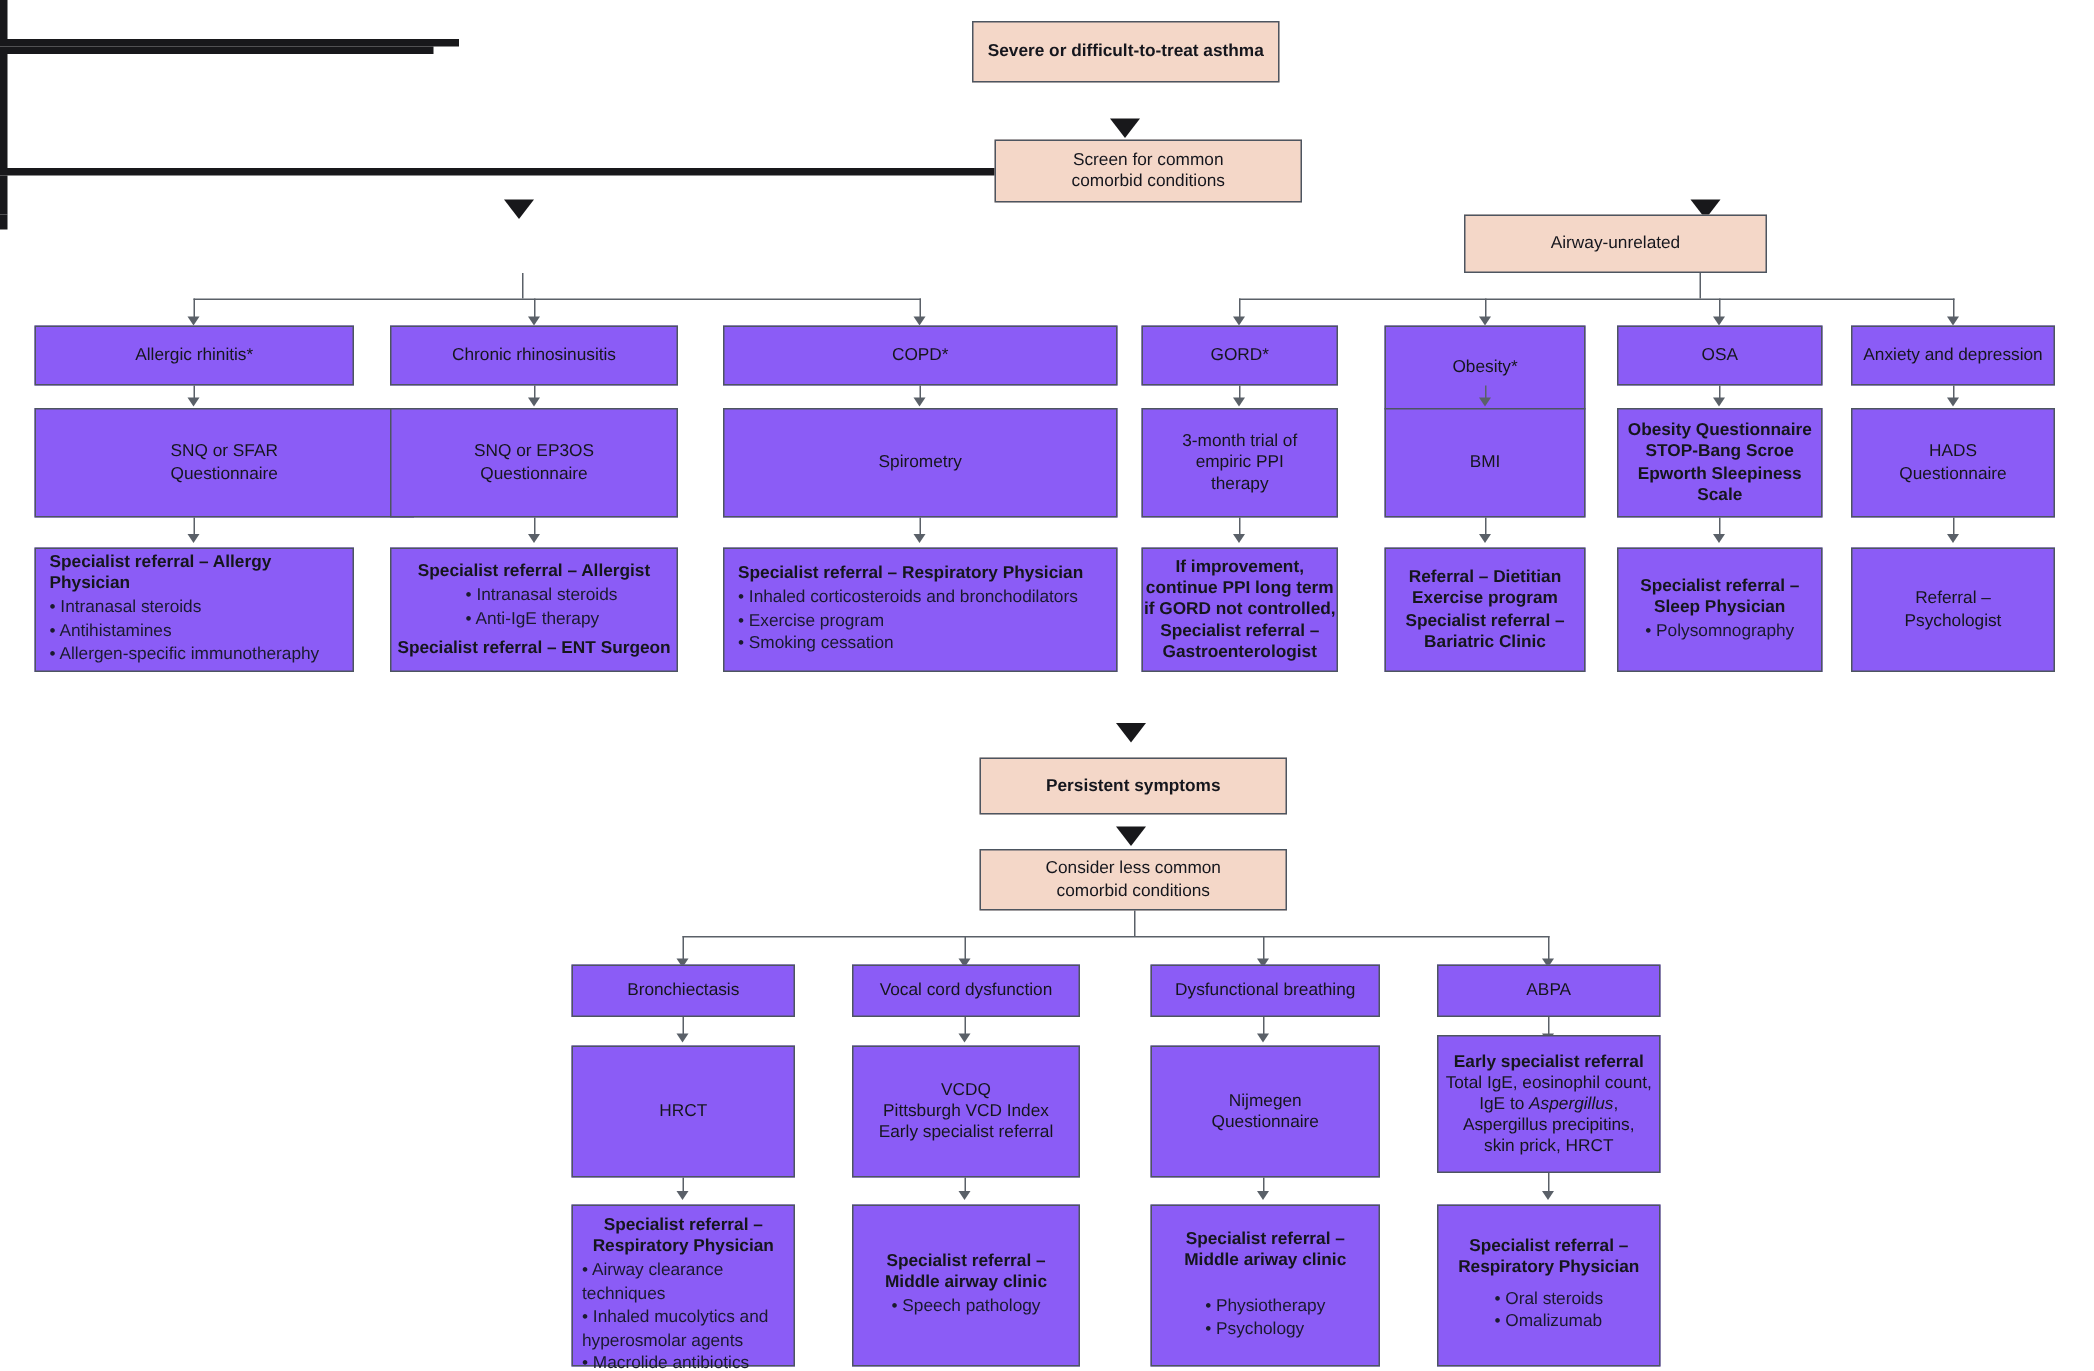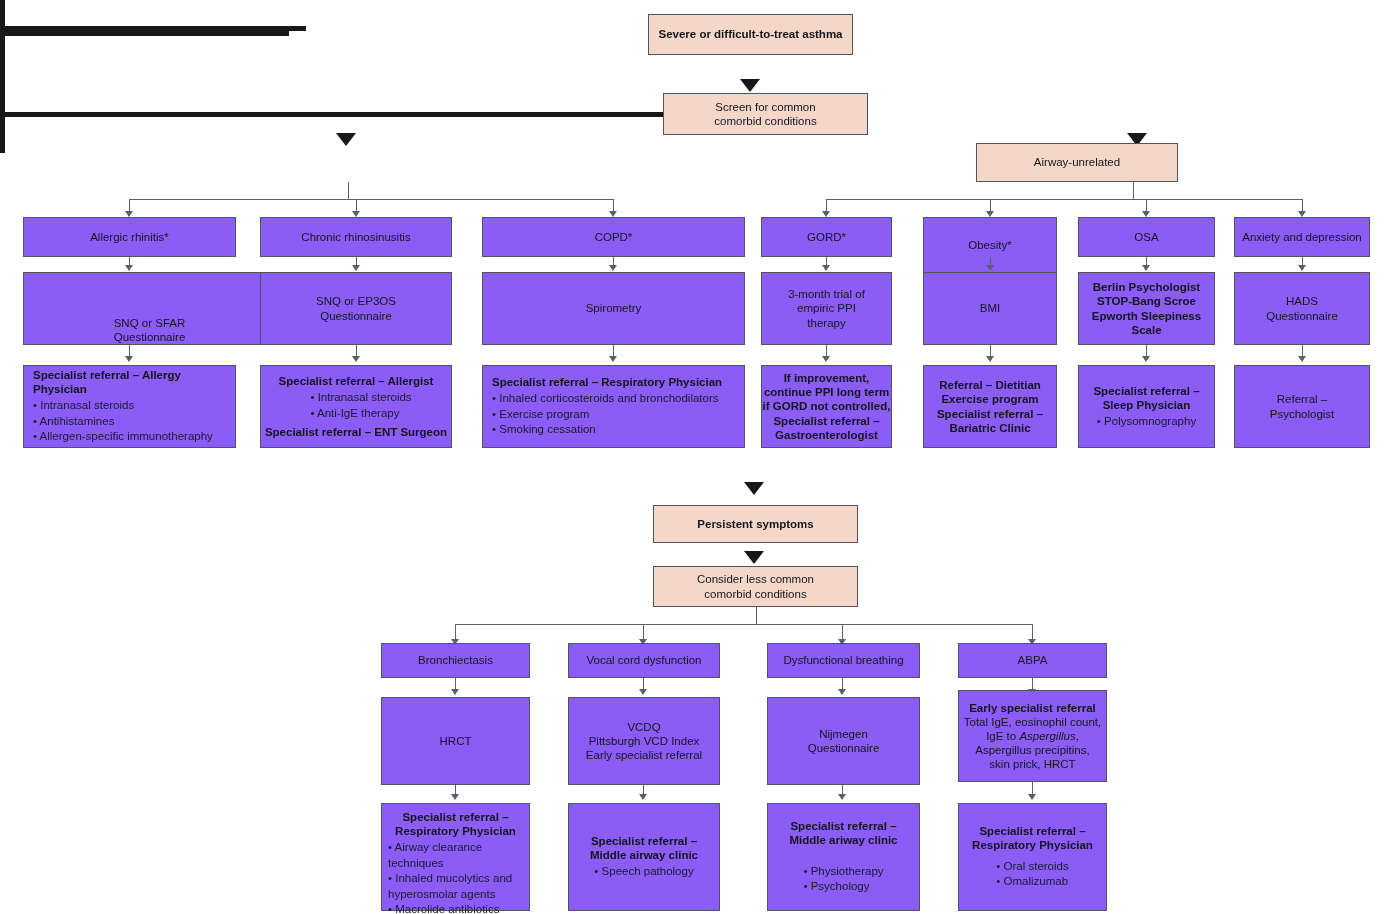--- a/index.html
+++ b/index.html
@@ -73,21 +73,21 @@
   <div class="arw" style="left:822px;top:211px;"></div>
   <div class="arw" style="left:986px;top:211px;"></div>
   <div class="arw" style="left:1142px;top:211px;"></div>
   <div class="arw" style="left:1298px;top:211px;"></div>
 
   <div class="box blue" style="left:23px;top:217px;width:213px;height:40px;">
     <div class="ttl">Allergic rhinitis*</div>
   </div>
   <div class="ln v" style="left:129px;top:257px;height:9px;"></div>
   <div class="arw" style="left:125px;top:265px;"></div>
-  <div class="box blue" style="left:23px;top:272px;width:253px;height:73px;justify-content:flex-end;">
+  <div class="box blue" style="left:23px;top:272px;width:253px;height:73px;">
     <div class="ttl">SNQ or SFAR</div>
     <div class="ttl">Questionnaire</div>
   </div>
   <div class="ln v" style="left:129px;top:345px;height:12px;"></div>
   <div class="arw" style="left:125px;top:356px;"></div>
   <div class="box blue bl" style="left:23px;top:365px;width:213px;height:83px;justify-content:center;">
     <div class="ttl bold">Specialist referral – Allergy Physician</div>
     <div class="bullets">
       <div>• <span>Intranasal steroids</span></div>
       <div>• <span>Antihistamines</span></div>
@@ -170,21 +170,21 @@
     <div class="ttl bold">Specialist referral –</div>
     <div class="ttl bold">Bariatric Clinic</div>
   </div>
 
   <div class="box blue" style="left:1078px;top:217px;width:137px;height:40px;">
     <div class="ttl">OSA</div>
   </div>
   <div class="ln v" style="left:1146px;top:257px;height:9px;"></div>
   <div class="arw" style="left:1142px;top:265px;"></div>
   <div class="box blue" style="left:1078px;top:272px;width:137px;height:73px;">
-    <div class="ttl bold">Berlin Psychologist</div>
+    <div class="ttl bold">Obesity Questionnaire</div>
     <div class="ttl bold">STOP-Bang Scroe</div>
     <div class="ttl bold">Epworth Sleepiness</div>
     <div class="ttl bold">Scale</div>
   </div>
   <div class="ln v" style="left:1146px;top:345px;height:12px;"></div>
   <div class="arw" style="left:1142px;top:356px;"></div>
   <div class="box blue" style="left:1078px;top:365px;width:137px;height:83px;">
     <div class="ttl bold">Specialist referral –</div>
     <div class="ttl bold">Sleep Physician</div>
     <div class="bullets">

